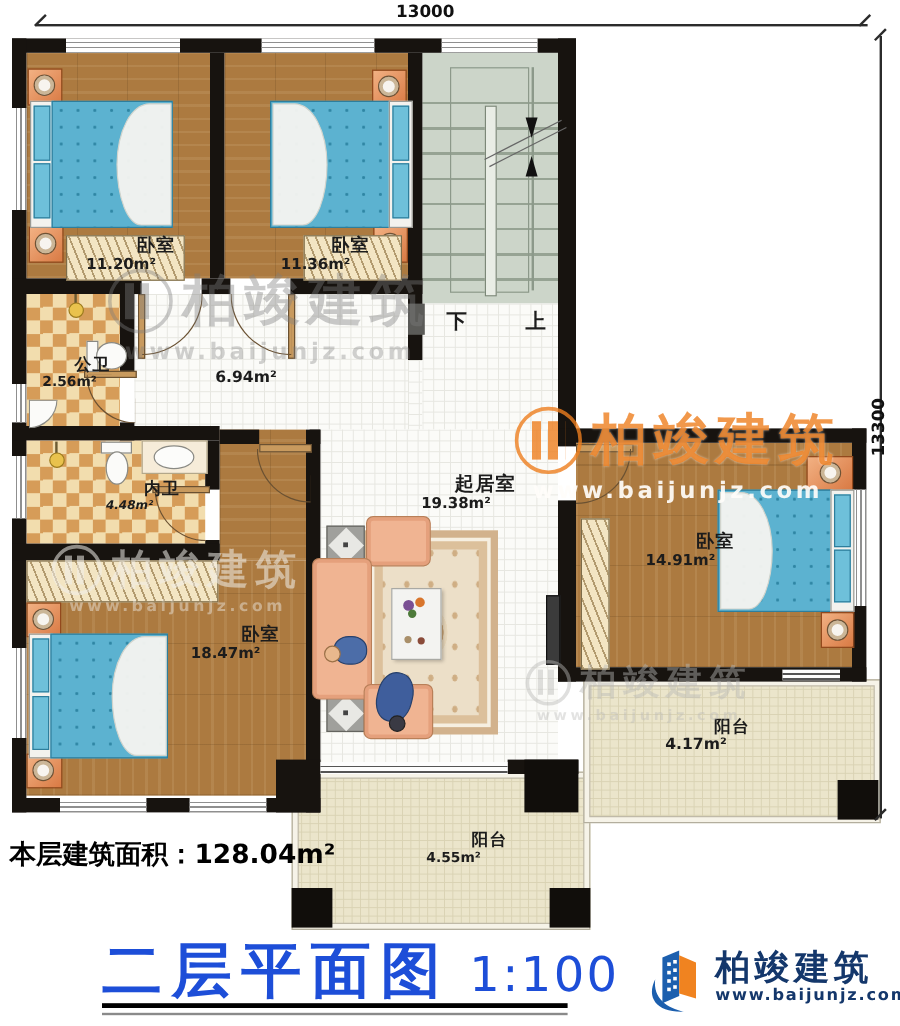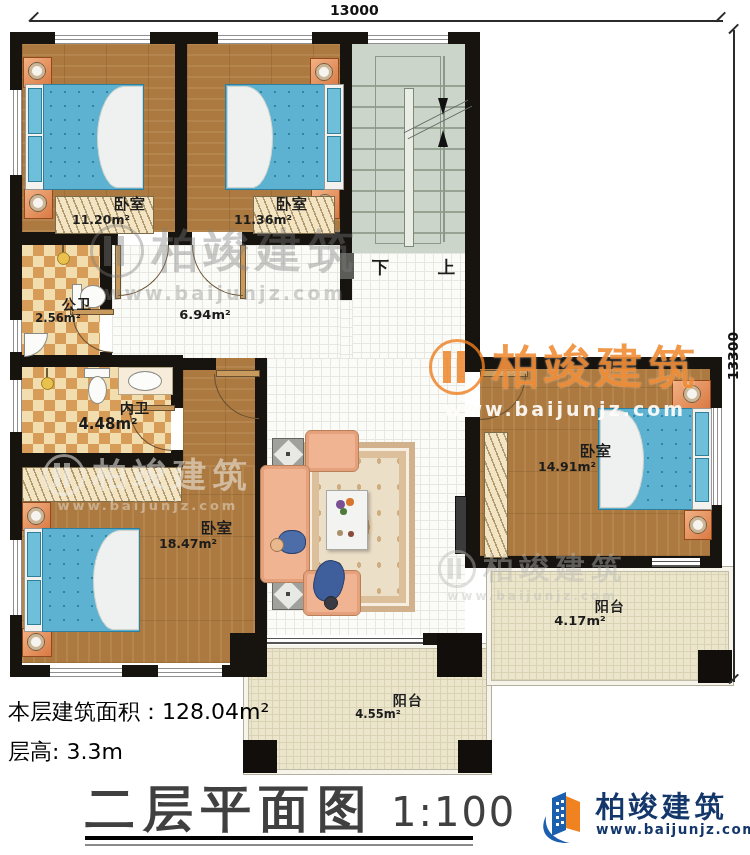--- a/index.html
+++ b/index.html
@@ -80,22 +80,22 @@
   .tri{position:absolute;width:0;height:0;}
   
   .wm{position:absolute;display:flex;flex-direction:column;align-items:center;pointer-events:none;}
   .wm .row{display:flex;align-items:center;gap:8px;}
   .wm .glyph{border-radius:50%;border:3.5px solid currentColor;position:relative;flex:none;}
   .wm .glyph:before{content:"";position:absolute;left:22%;top:18%;width:56%;height:64%;
       background:repeating-linear-gradient(90deg,currentColor 0 28%,transparent 28% 50%);}
   .wm .big{font-weight:bold;letter-spacing:6px;white-space:nowrap;}
   .wm .url{font-weight:bold;letter-spacing:3px;white-space:nowrap;}
   
-  .ftext{position:absolute;font-size:22px;font-weight:normal;color:#000;white-space:nowrap;}
-  .title{position:absolute;font-size:50px;font-weight:bold;letter-spacing:8px;color:#404040;white-space:nowrap;}
+  .ftext{position:absolute;font-size:22px;font-weight:bold;color:#000;white-space:nowrap;}
+  .title{position:absolute;font-size:50px;font-weight:bold;letter-spacing:8px;color:#1d4ed8;white-space:nowrap;}
   .scale{font-size:40px;letter-spacing:2px;margin-left:16px;font-weight:normal;}
   .brandname{font-size:29px;font-weight:bold;color:#14376b;letter-spacing:4px;line-height:1;}
   .brandurl{font-size:13.5px;font-weight:bold;color:#14376b;letter-spacing:1.5px;}
 </style>
 </head>
 <body>
 
 <div id="plan">
 
   <div class="wood grain-v" style="left:22px;top:44px;width:153px;height:188px;"></div>
@@ -268,21 +268,25 @@
   </div>
   <div class="rlabel" style="left:160px;top:308px;width:90px;">
     <div class="rarea" style="font-size:13px;">6.94m²</div>
   </div>
   <div class="rlabel" style="left:24px;top:296px;width:68px;">
     <div class="rname" style="font-size:14px;">公卫</div>
     <div class="rarea" style="font-size:11.5px;">2.56m²</div>
   </div>
   <div class="rlabel" style="left:66px;top:400px;width:84px;">
     <div class="rname" style="font-size:14px;">内卫</div>
-    <div class="rarea" style="font-size:15px;">4.48m²</div>
+    <div class="rarea" style="font-size:10px;font-style:italic;">4.48m²</div>
+  </div>
+  <div class="rlabel" style="left:330px;top:394px;width:100px;">
+    <div class="rname" style="font-size:16px;">起居室</div>
+    <div class="rarea">19.38m²</div>
   </div>
   <div class="rlabel" style="left:522px;top:443px;width:90px;">
     <div class="rname">卧室</div>
     <div class="rarea">14.91m²</div>
   </div>
   <div class="rlabel" style="left:143px;top:520px;width:90px;">
     <div class="rname">卧室</div>
     <div class="rarea">18.47m²</div>
   </div>
   <div class="rlabel" style="left:535px;top:598px;width:90px;">
@@ -327,23 +331,20 @@
   <div class="wm" style="left:425px;top:548px;width:215px;color:rgba(185,185,182,.45);">
     <div class="row">
       <span class="glyph" style="width:32px;height:32px;"></span>
       <span class="big" style="font-size:30px;">柏竣建筑</span>
     </div>
     <div class="url" style="font-size:12px;color:rgba(185,185,182,.40);">www.baijunjz.com</div>
   </div>
 
   <div class="ftext" style="left:8px;top:697px;">
     <span>本层建筑面积：</span><span>128.04m²</span>
-  </div>
-  <div class="ftext" style="left:8px;top:737px;">
-    <span>层高:</span>&nbsp;<span>3.3m</span>
   </div>
   <div class="title" style="left:85px;top:776px;">
     <span>二层平面图</span><span class="scale">1:100</span>
   </div>
   <div style="position:absolute;left:85px;top:836px;width:388px;height:4px;background:#000;"></div>
   <div style="position:absolute;left:85px;top:844px;width:388px;height:1.5px;background:#8a8a8a;"></div>
 
   <div class="abs" style="left:536px;top:786px;width:56px;height:62px;">
     <svg width="56" height="62" viewBox="0 0 56 62">
       <path d="M10 30 C 2 46, 12 58, 34 57 C 20 54, 8 46, 10 30 Z" fill="#1c5fae"></path>

